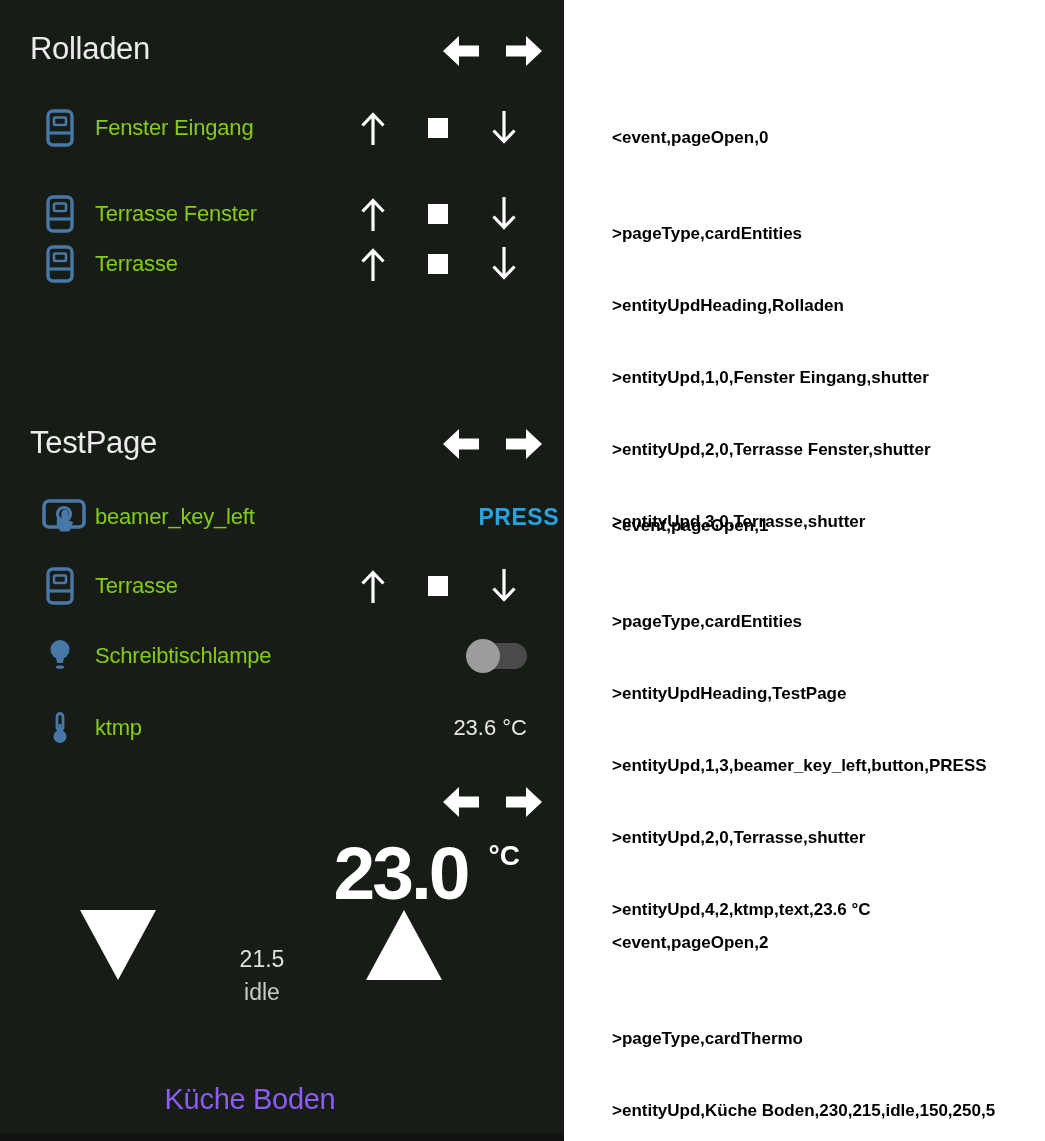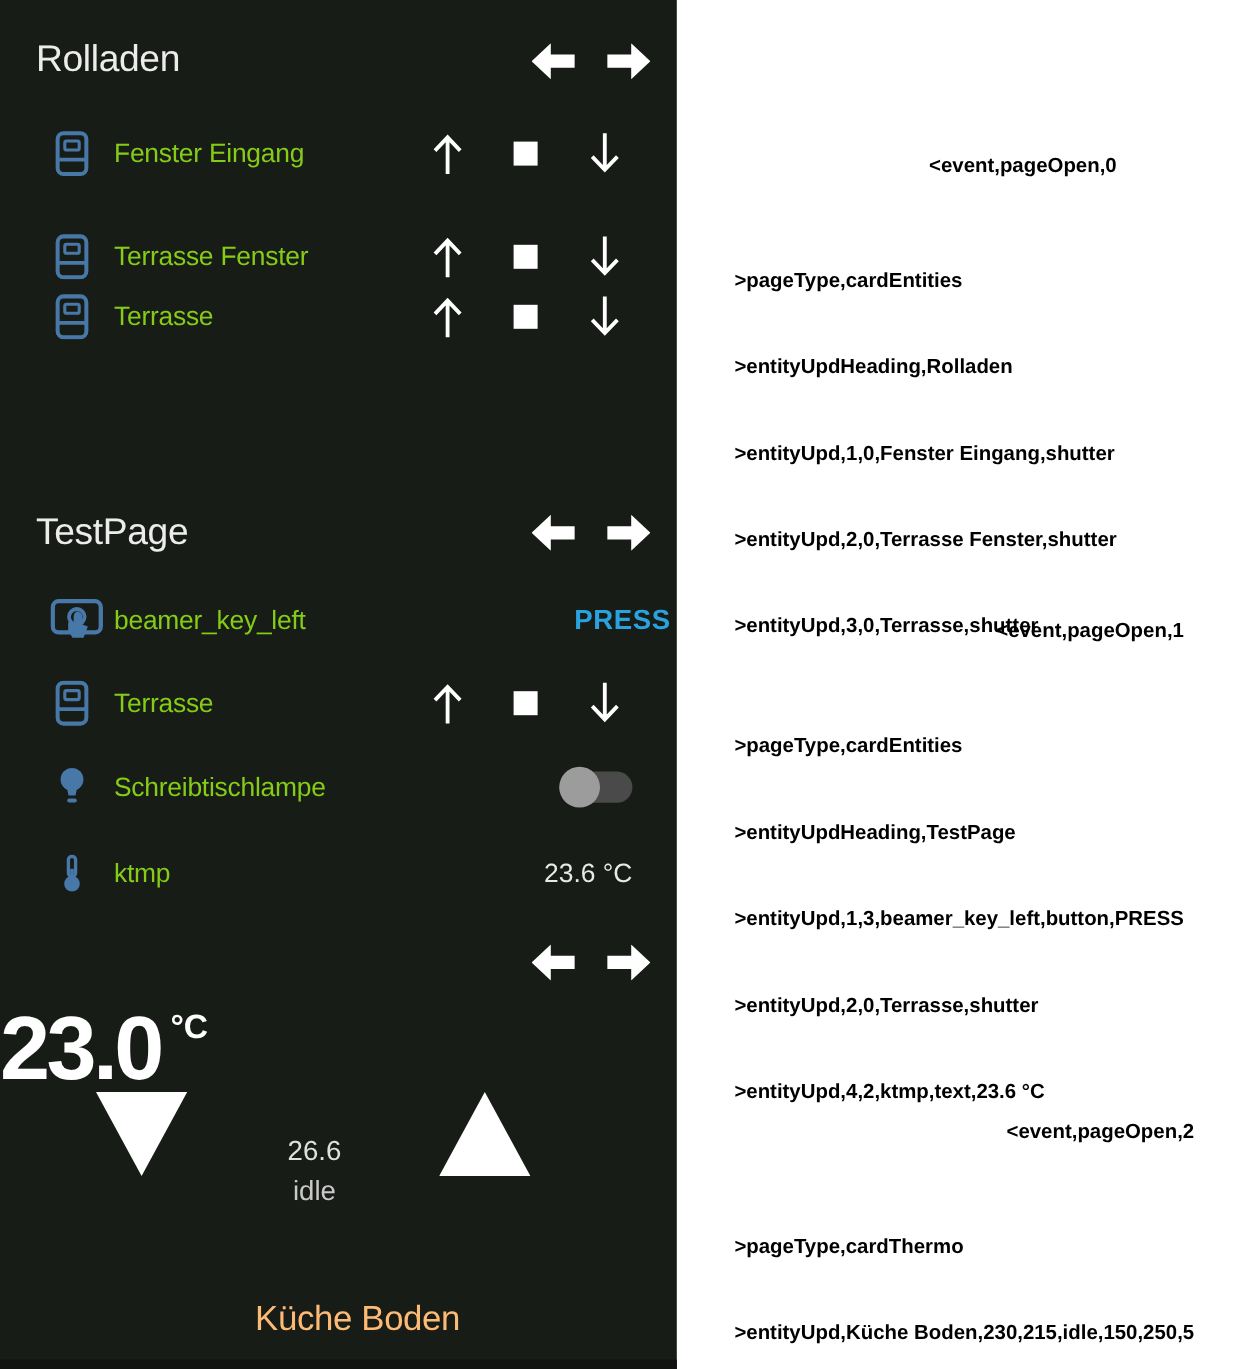--- a/index.html
+++ b/index.html
@@ -17,31 +17,31 @@
   .ctl-up{left:359px;} .ctl-stop{left:428px;} .ctl-down{left:490px;}
   .stop-square{width:20px;height:20px;background:#ffffff;}
   .press-label{position:absolute;right:37px;top:50%;transform:translateY(-50%);
                color:#29a3e0;font-size:23px;font-weight:600;letter-spacing:0.5px;cursor:pointer;}
   .value-label{position:absolute;right:37px;top:50%;transform:translateY(-50%);
                color:#e9e9e9;font-size:22px;white-space:nowrap;}
   .toggle{position:absolute;right:37px;top:50%;transform:translateY(-50%);
           width:58px;height:26px;border-radius:13px;background:#4a4a4a;cursor:pointer;}
   .toggle .knob{position:absolute;left:-3px;top:-4px;width:34px;height:34px;border-radius:50%;background:#9c9c9c;}
   
-  .thermo-temp{position:absolute;top:836px;left:0;width:520px;display:flex;justify-content:flex-start;align-items:flex-start;}
+  .thermo-temp{position:absolute;top:836px;left:0;width:520px;display:flex;justify-content:flex-end;align-items:flex-start;gap:13px;}
   .thermo-temp .big{color:#ffffff;font-size:75px;font-weight:700;letter-spacing:-3px;line-height:1;}
   .thermo-temp .unit{color:#ffffff;font-size:28px;font-weight:700;margin:4px 0 0 8px;letter-spacing:0;}
   .tri{position:absolute;cursor:pointer;}
   .thermo-set{position:absolute;top:946px;left:0;width:524px;text-align:center;color:#e0e0e0;font-size:23px;}
   .thermo-state{position:absolute;top:979px;left:0;width:524px;text-align:center;color:#c9c9c9;font-size:23px;}
-  .thermo-title{position:absolute;top:1083px;left:0;width:500px;text-align:center;color:#fdba74;font-size:29px;letter-spacing:-0.3px;margin-left:48px;}
+  .thermo-title{position:absolute;top:1083px;left:0;width:500px;text-align:center;color:#8b5cf6;font-size:29px;letter-spacing:-0.3px;}
   .bottom-strip{position:absolute;left:0;top:1133px;width:564px;height:8px;background:#10130f;}
   
   .pblock{position:absolute;left:612px;color:#000;font-size:17px;line-height:24px;font-weight:700;white-space:pre;}
-  .pblock .event-line{margin-bottom:24px;text-align:right;}
+  .pblock .event-line{margin-bottom:24px;}
 </style>
 </head>
 <body>
 
 <div class="canvas">
 
   <div class="device">
 
     <div class="page-title" style="top:30px;">Rolladen</div>
     <svg class="nav-arrow" style="left:443px;top:36px;" viewBox="0 0 36 30">
@@ -167,21 +167,21 @@
       <span class="unit">°C</span>
     </div>
 
     <svg class="tri" style="left:80px;top:910px;" width="76" height="70" viewBox="0 0 76 70">
         <polygon points="0,0 76,0 38,70" fill="#ffffff"></polygon>
       </svg>
     <svg class="tri" style="left:366px;top:910px;" width="76" height="70" viewBox="0 0 76 70">
         <polygon points="38,0 76,70 0,70" fill="#ffffff"></polygon>
       </svg>
 
-    <div class="thermo-set">26.6</div>
+    <div class="thermo-set">21.5</div>
     <div class="thermo-state">idle</div>
     <div class="thermo-title">Küche Boden</div>
     <div class="bottom-strip"></div>
   </div>
 
   <div class="pblock" style="top:78px;">
     <div class="event-line">&lt;event,pageOpen,0</div>
     <div>&gt;pageType,cardEntities</div>
     <div>&gt;entityUpdHeading,Rolladen</div>
     <div>&gt;entityUpd,1,0,Fenster Eingang,shutter</div>

